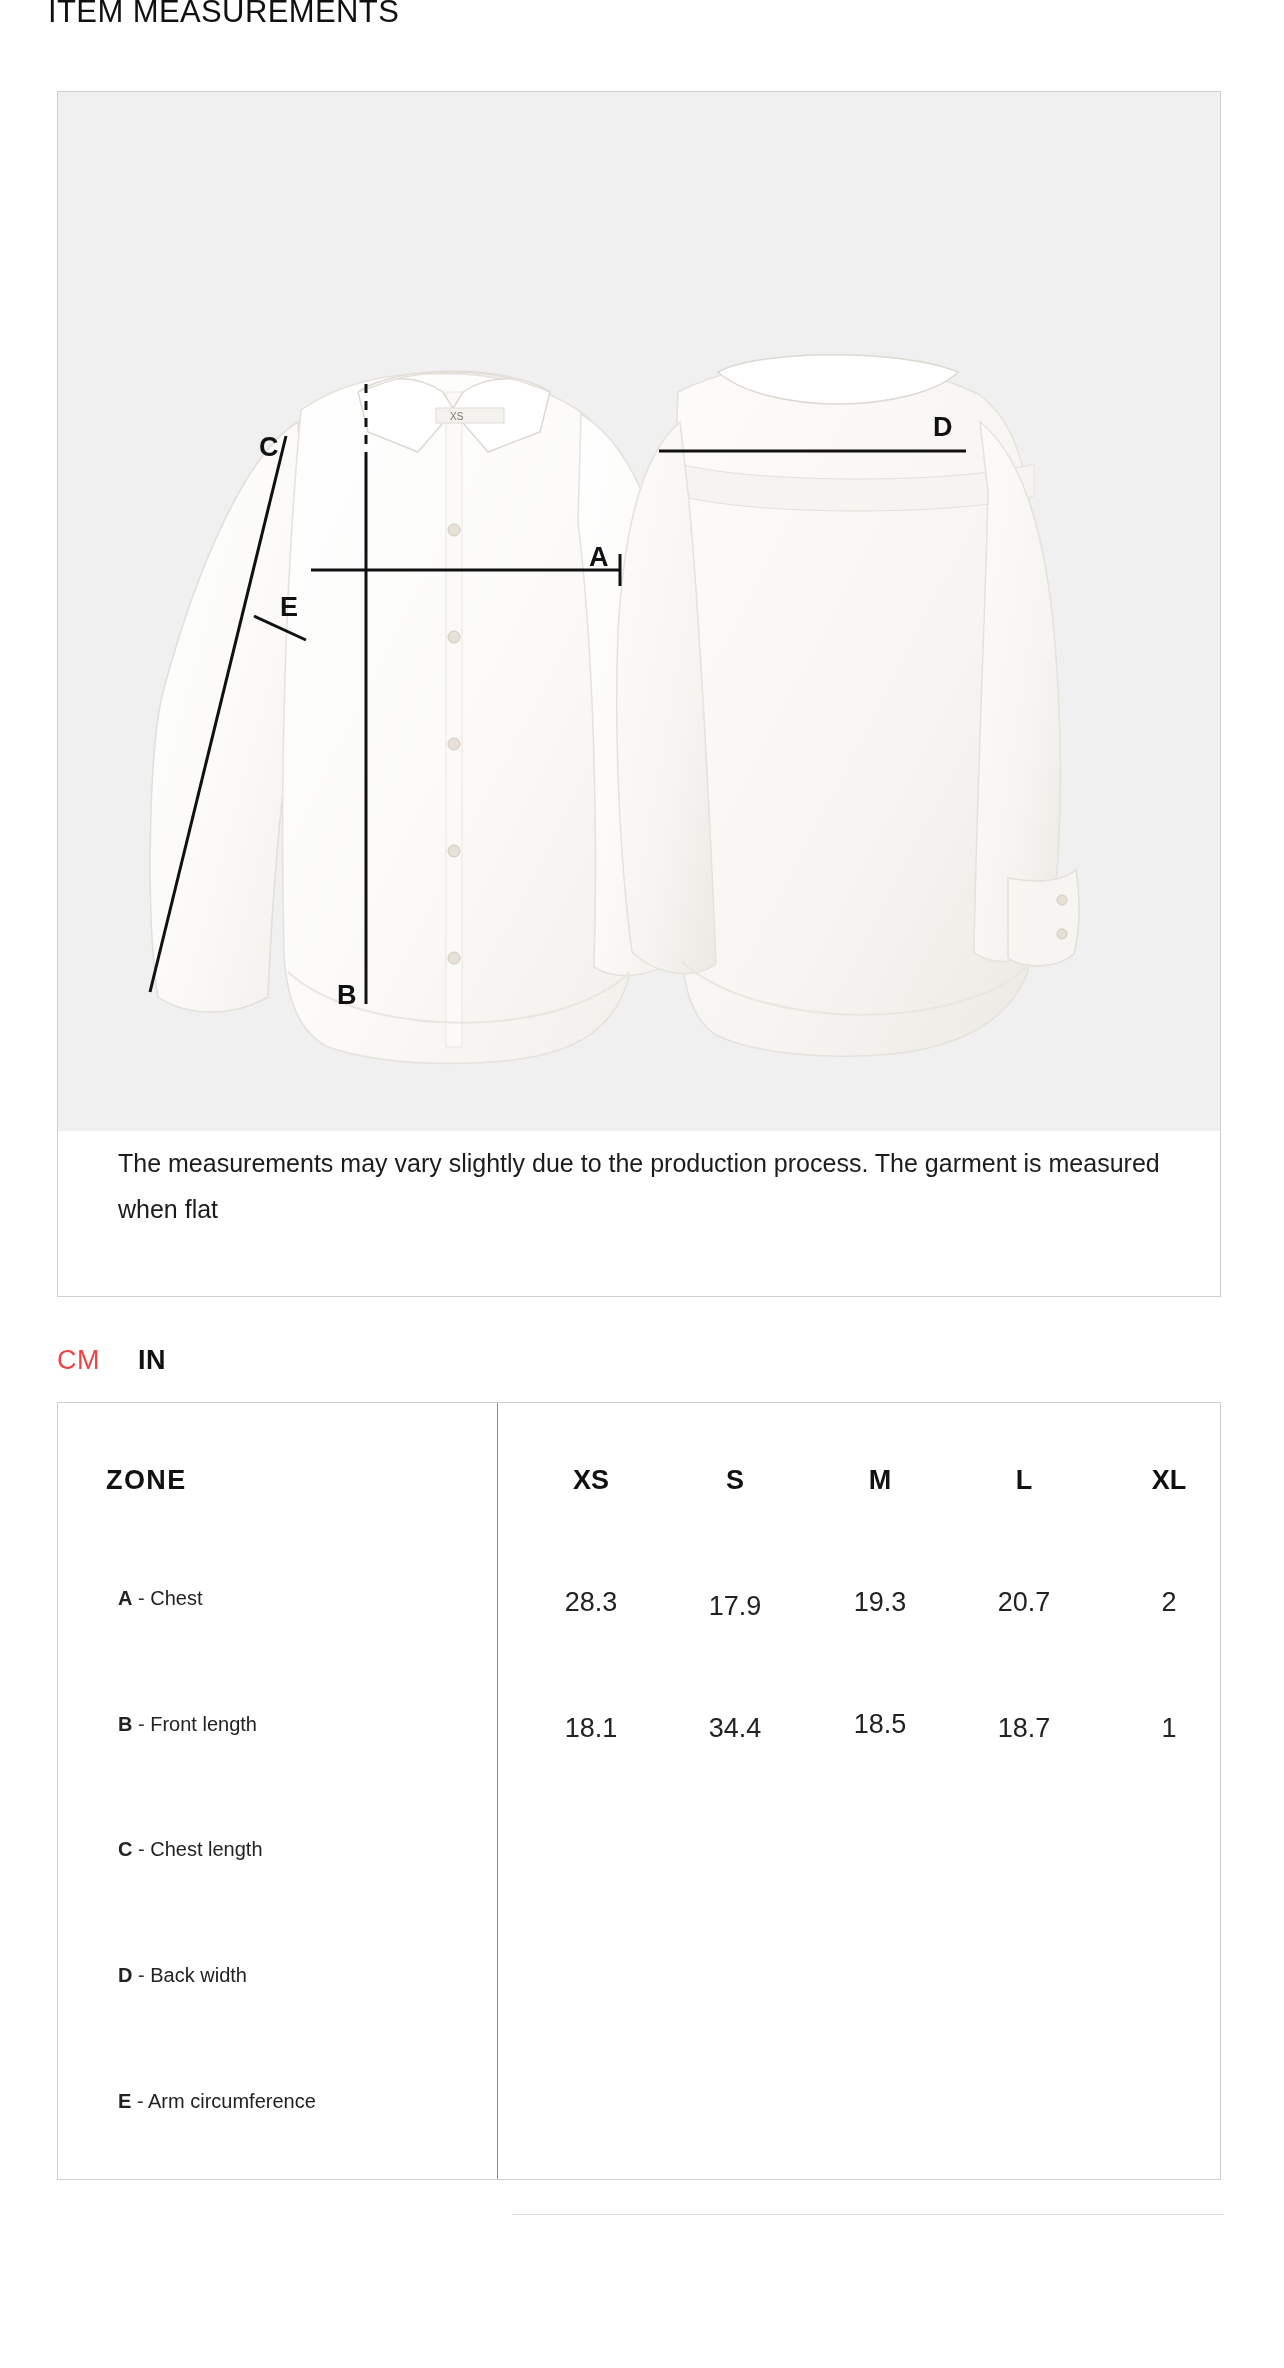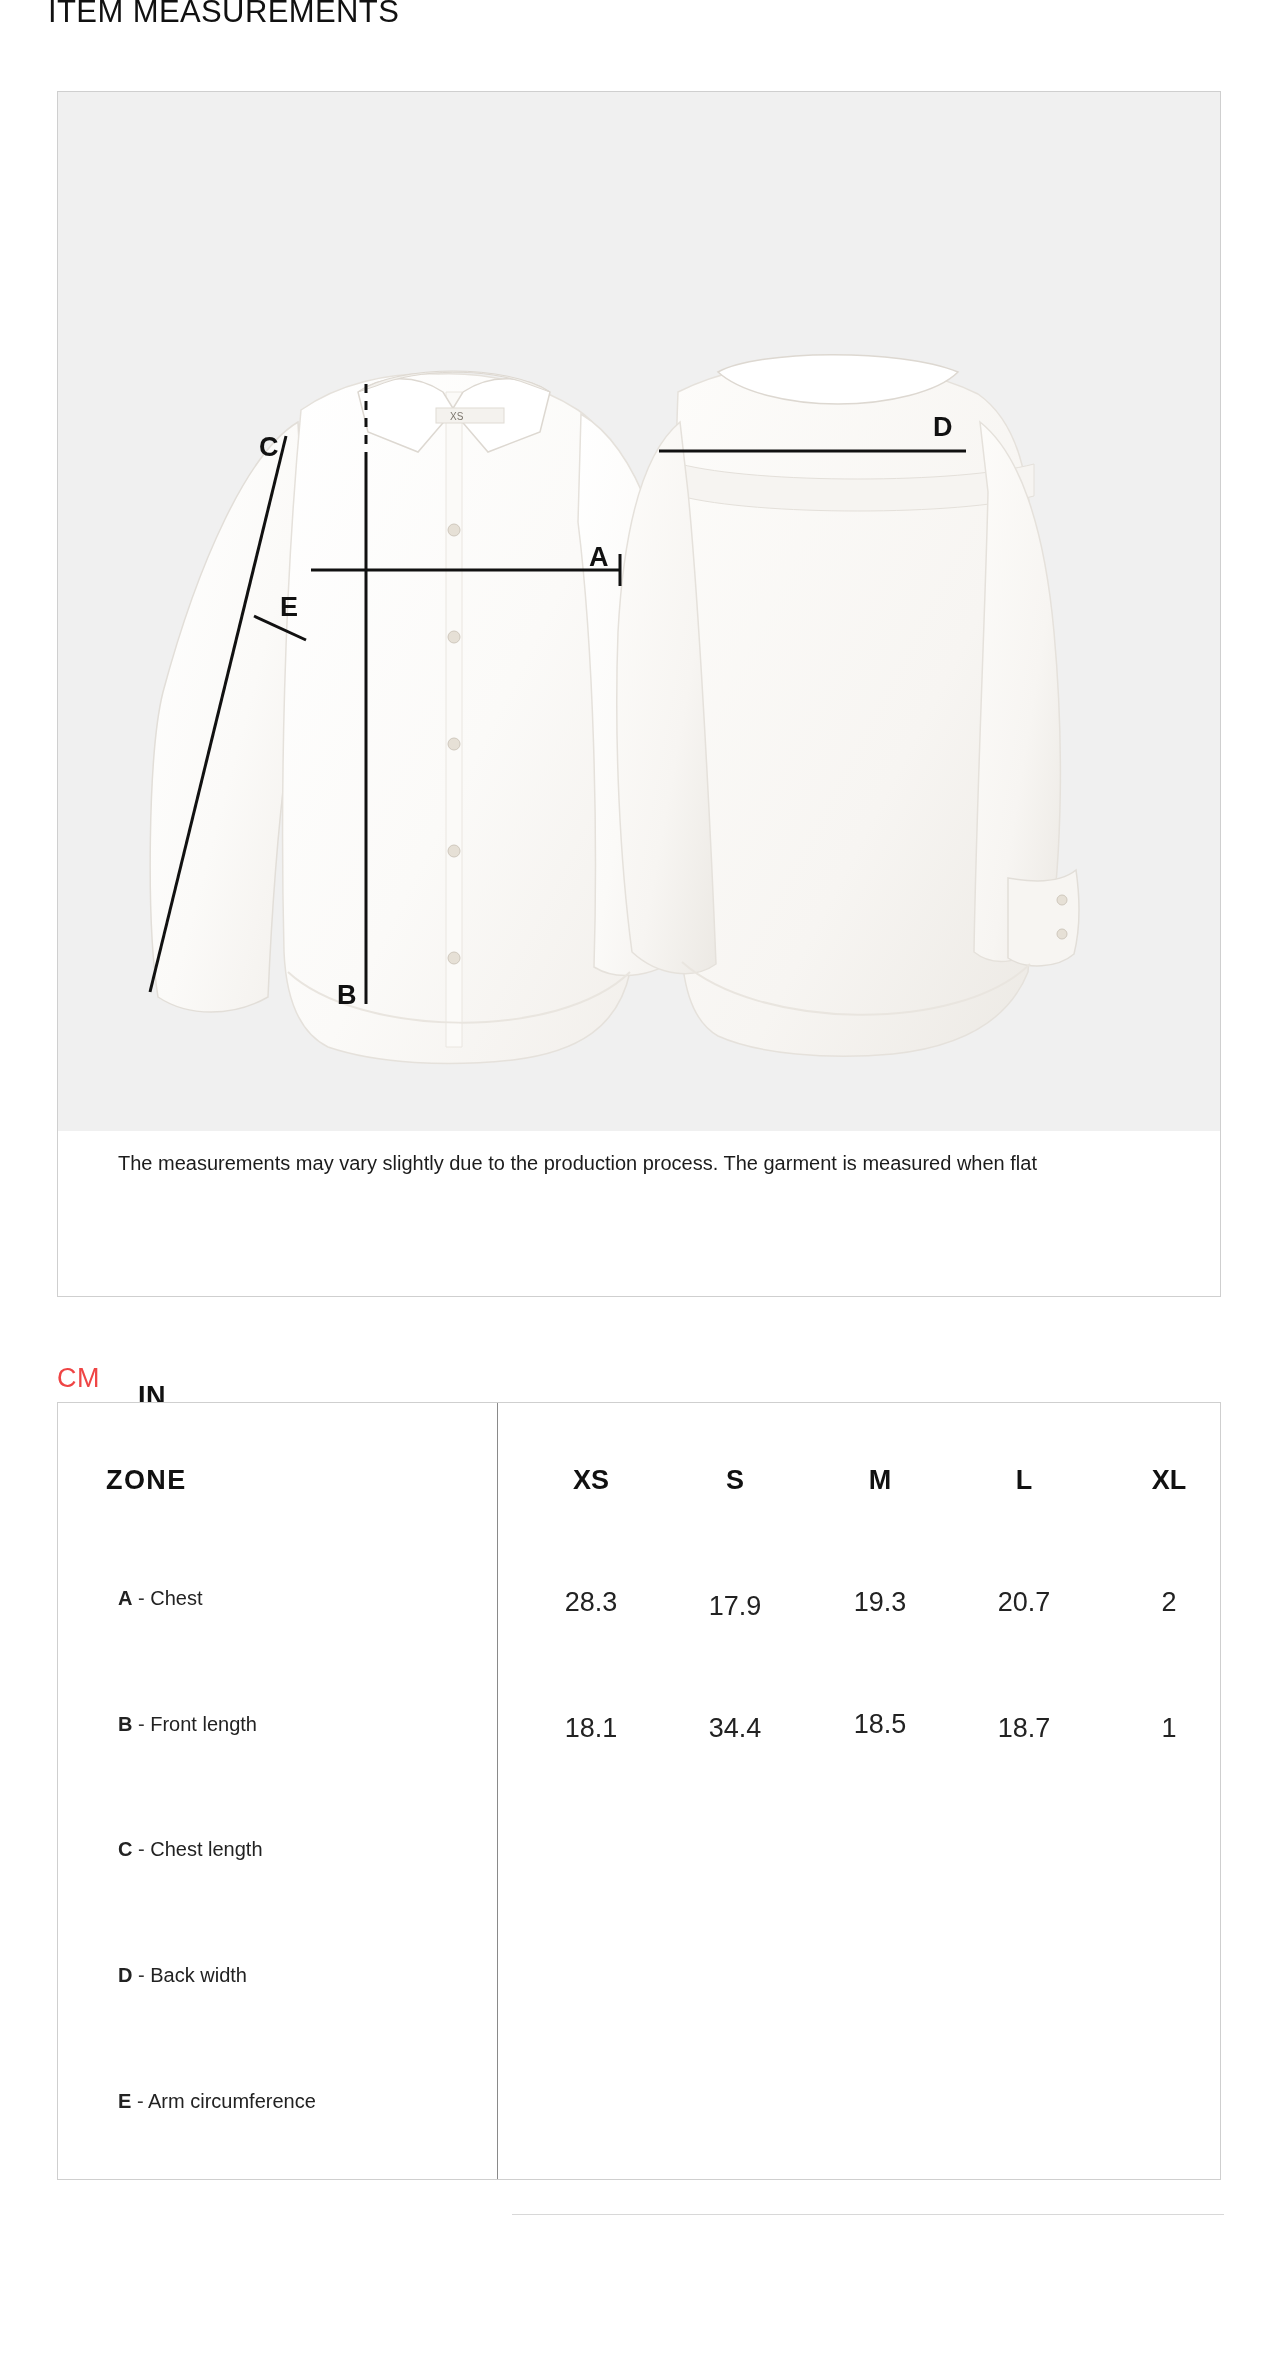--- a/index.html
+++ b/index.html
@@ -53,21 +53,21 @@
     background: #f0f0f0;
     overflow: hidden;
   }
   .figure-note {
     position: absolute;
     left: 0;
     top: 1048px;
     width: 100%;
     box-sizing: border-box;
     padding: 0 60px 0 60px;
-    font-size: 20px;
+    font-size: 25px;
     line-height: 46px;
     color: #1c1c1c;
   }
 
   
   .shirt-svg {
     position: absolute;
     left: 0;
     top: 0;
   }
@@ -87,21 +87,20 @@
     background: none;
     border: none;
     padding: 0;
     cursor: pointer;
     font-family: "Liberation Sans", sans-serif;
     letter-spacing: 0.5px;
   }
   .unit-btn.active {
     color: #111111;
     font-weight: 700;
-    margin-top: 36px;
   }
 
   
   .table-card {
     position: absolute;
     left: 57px;
     top: 1402px;
     width: 1164px;
     height: 778px;
     border: 1px solid #cfcfcf;

